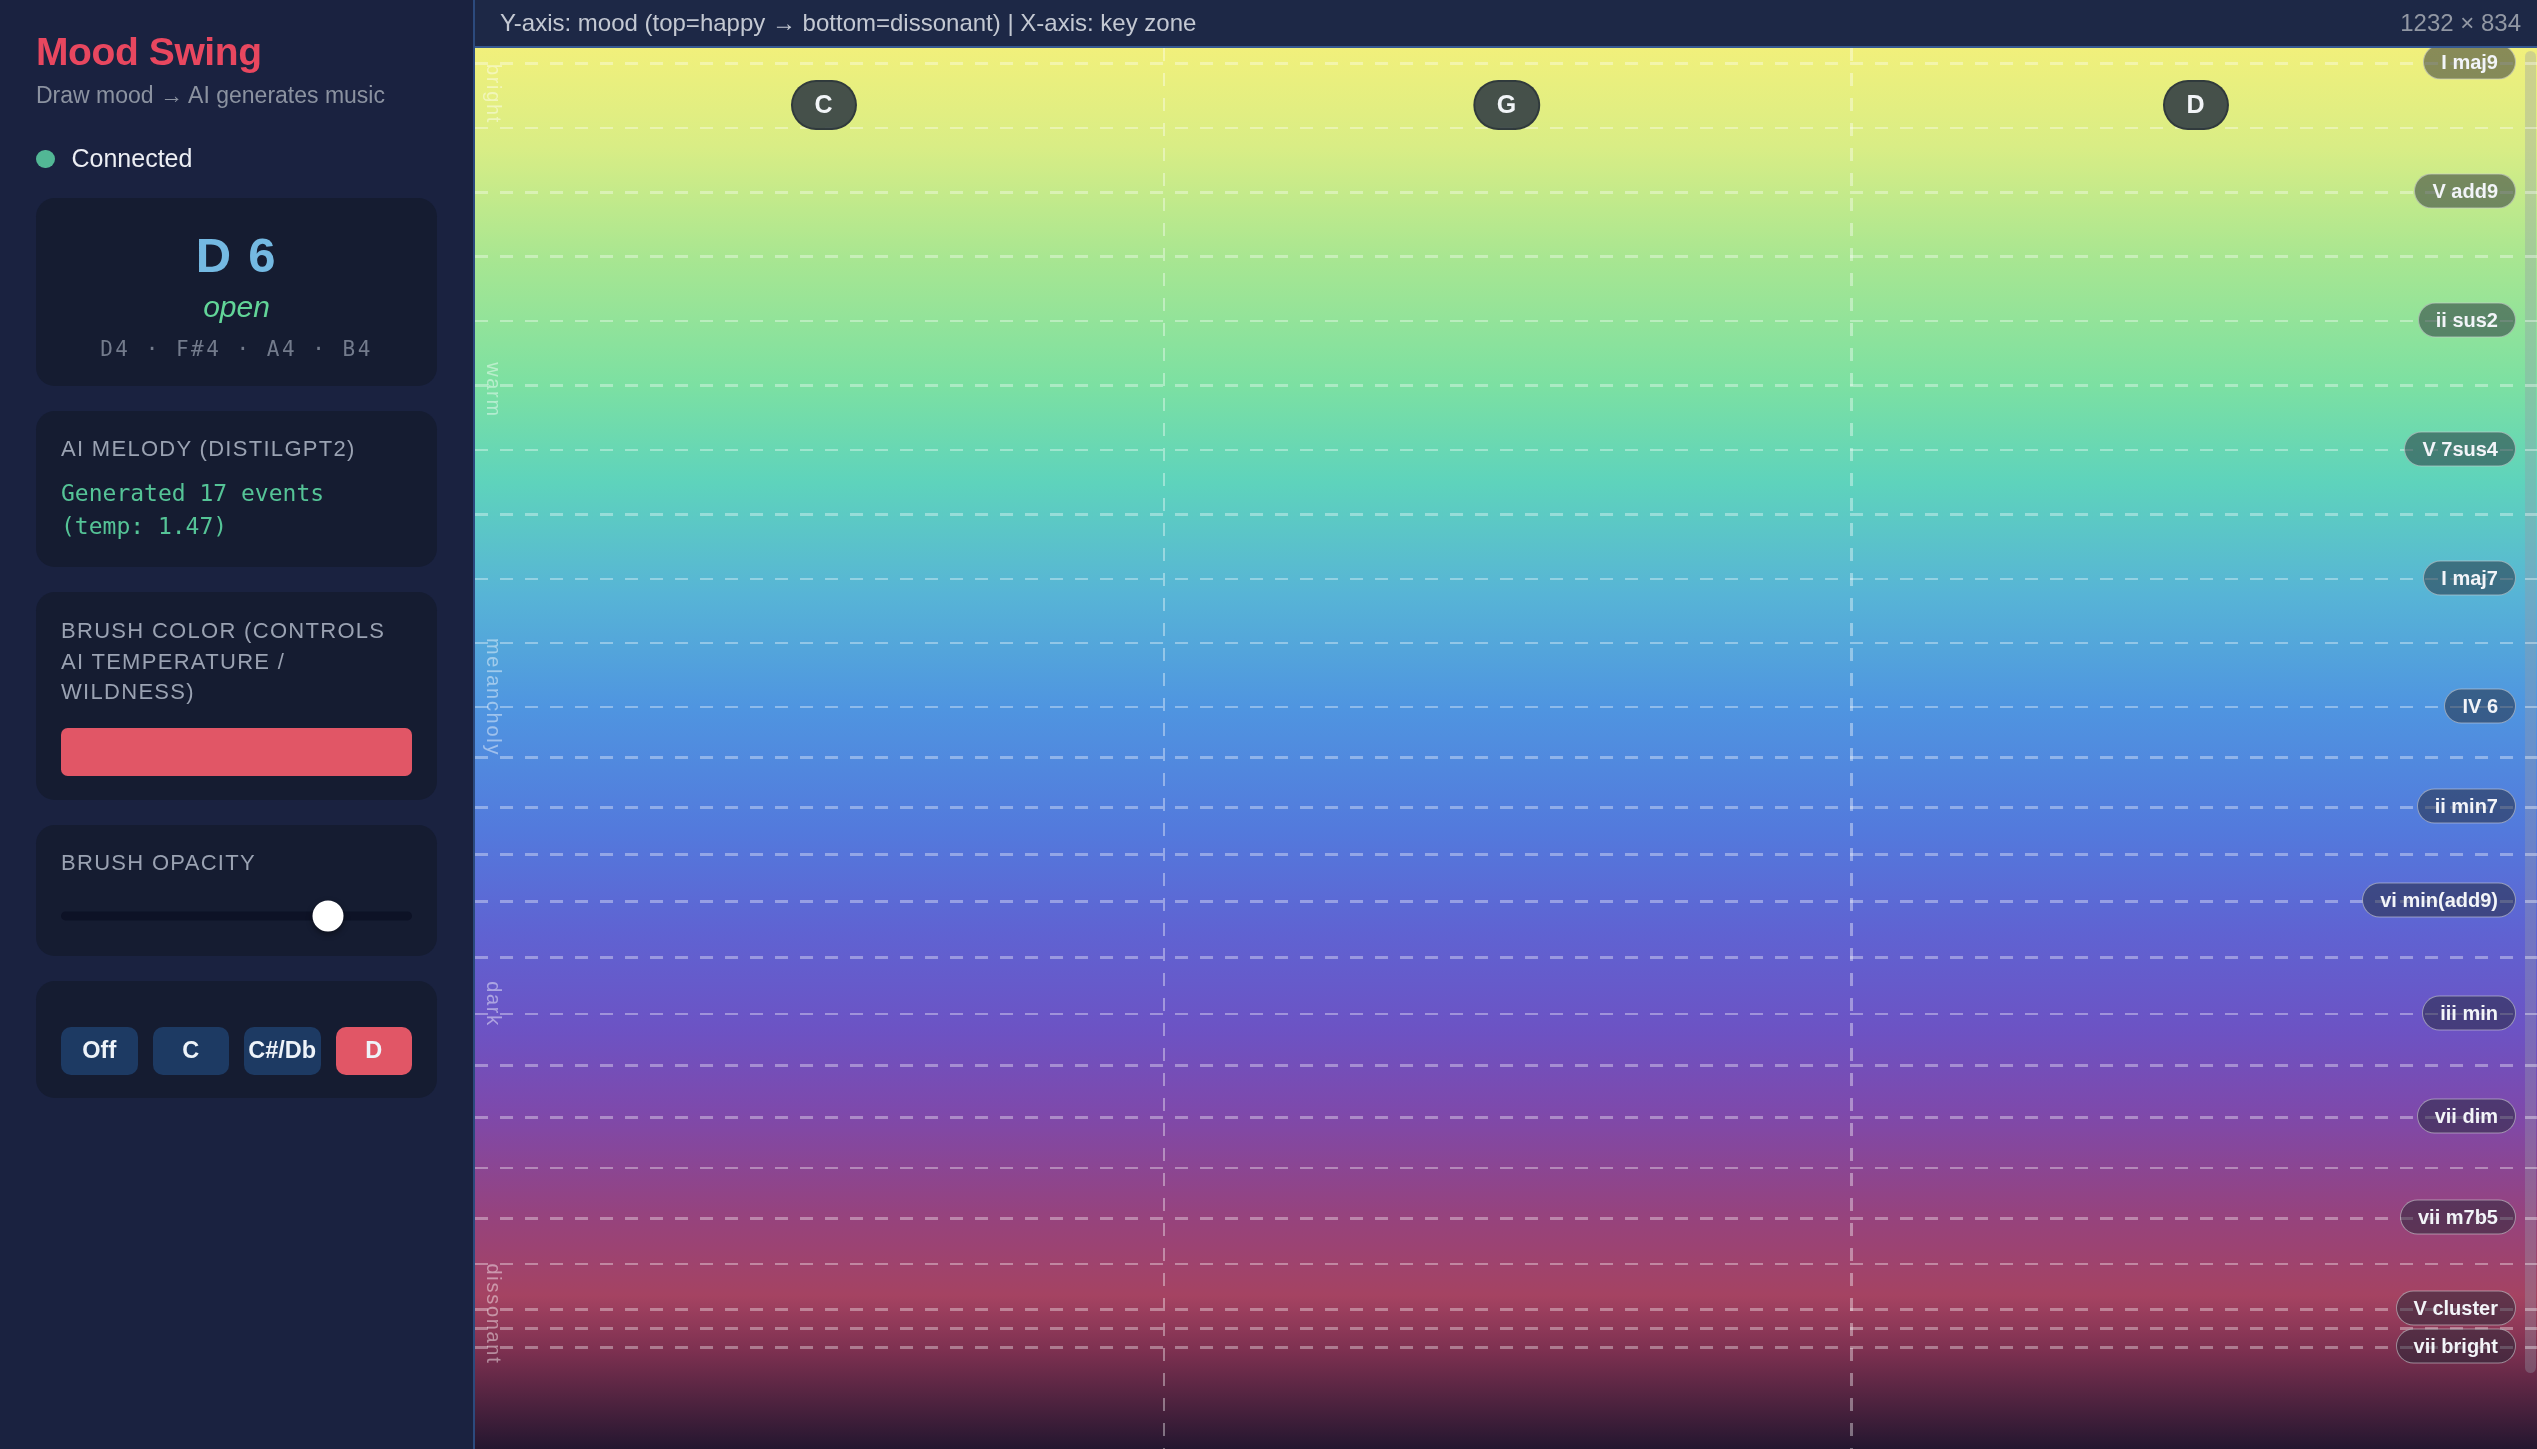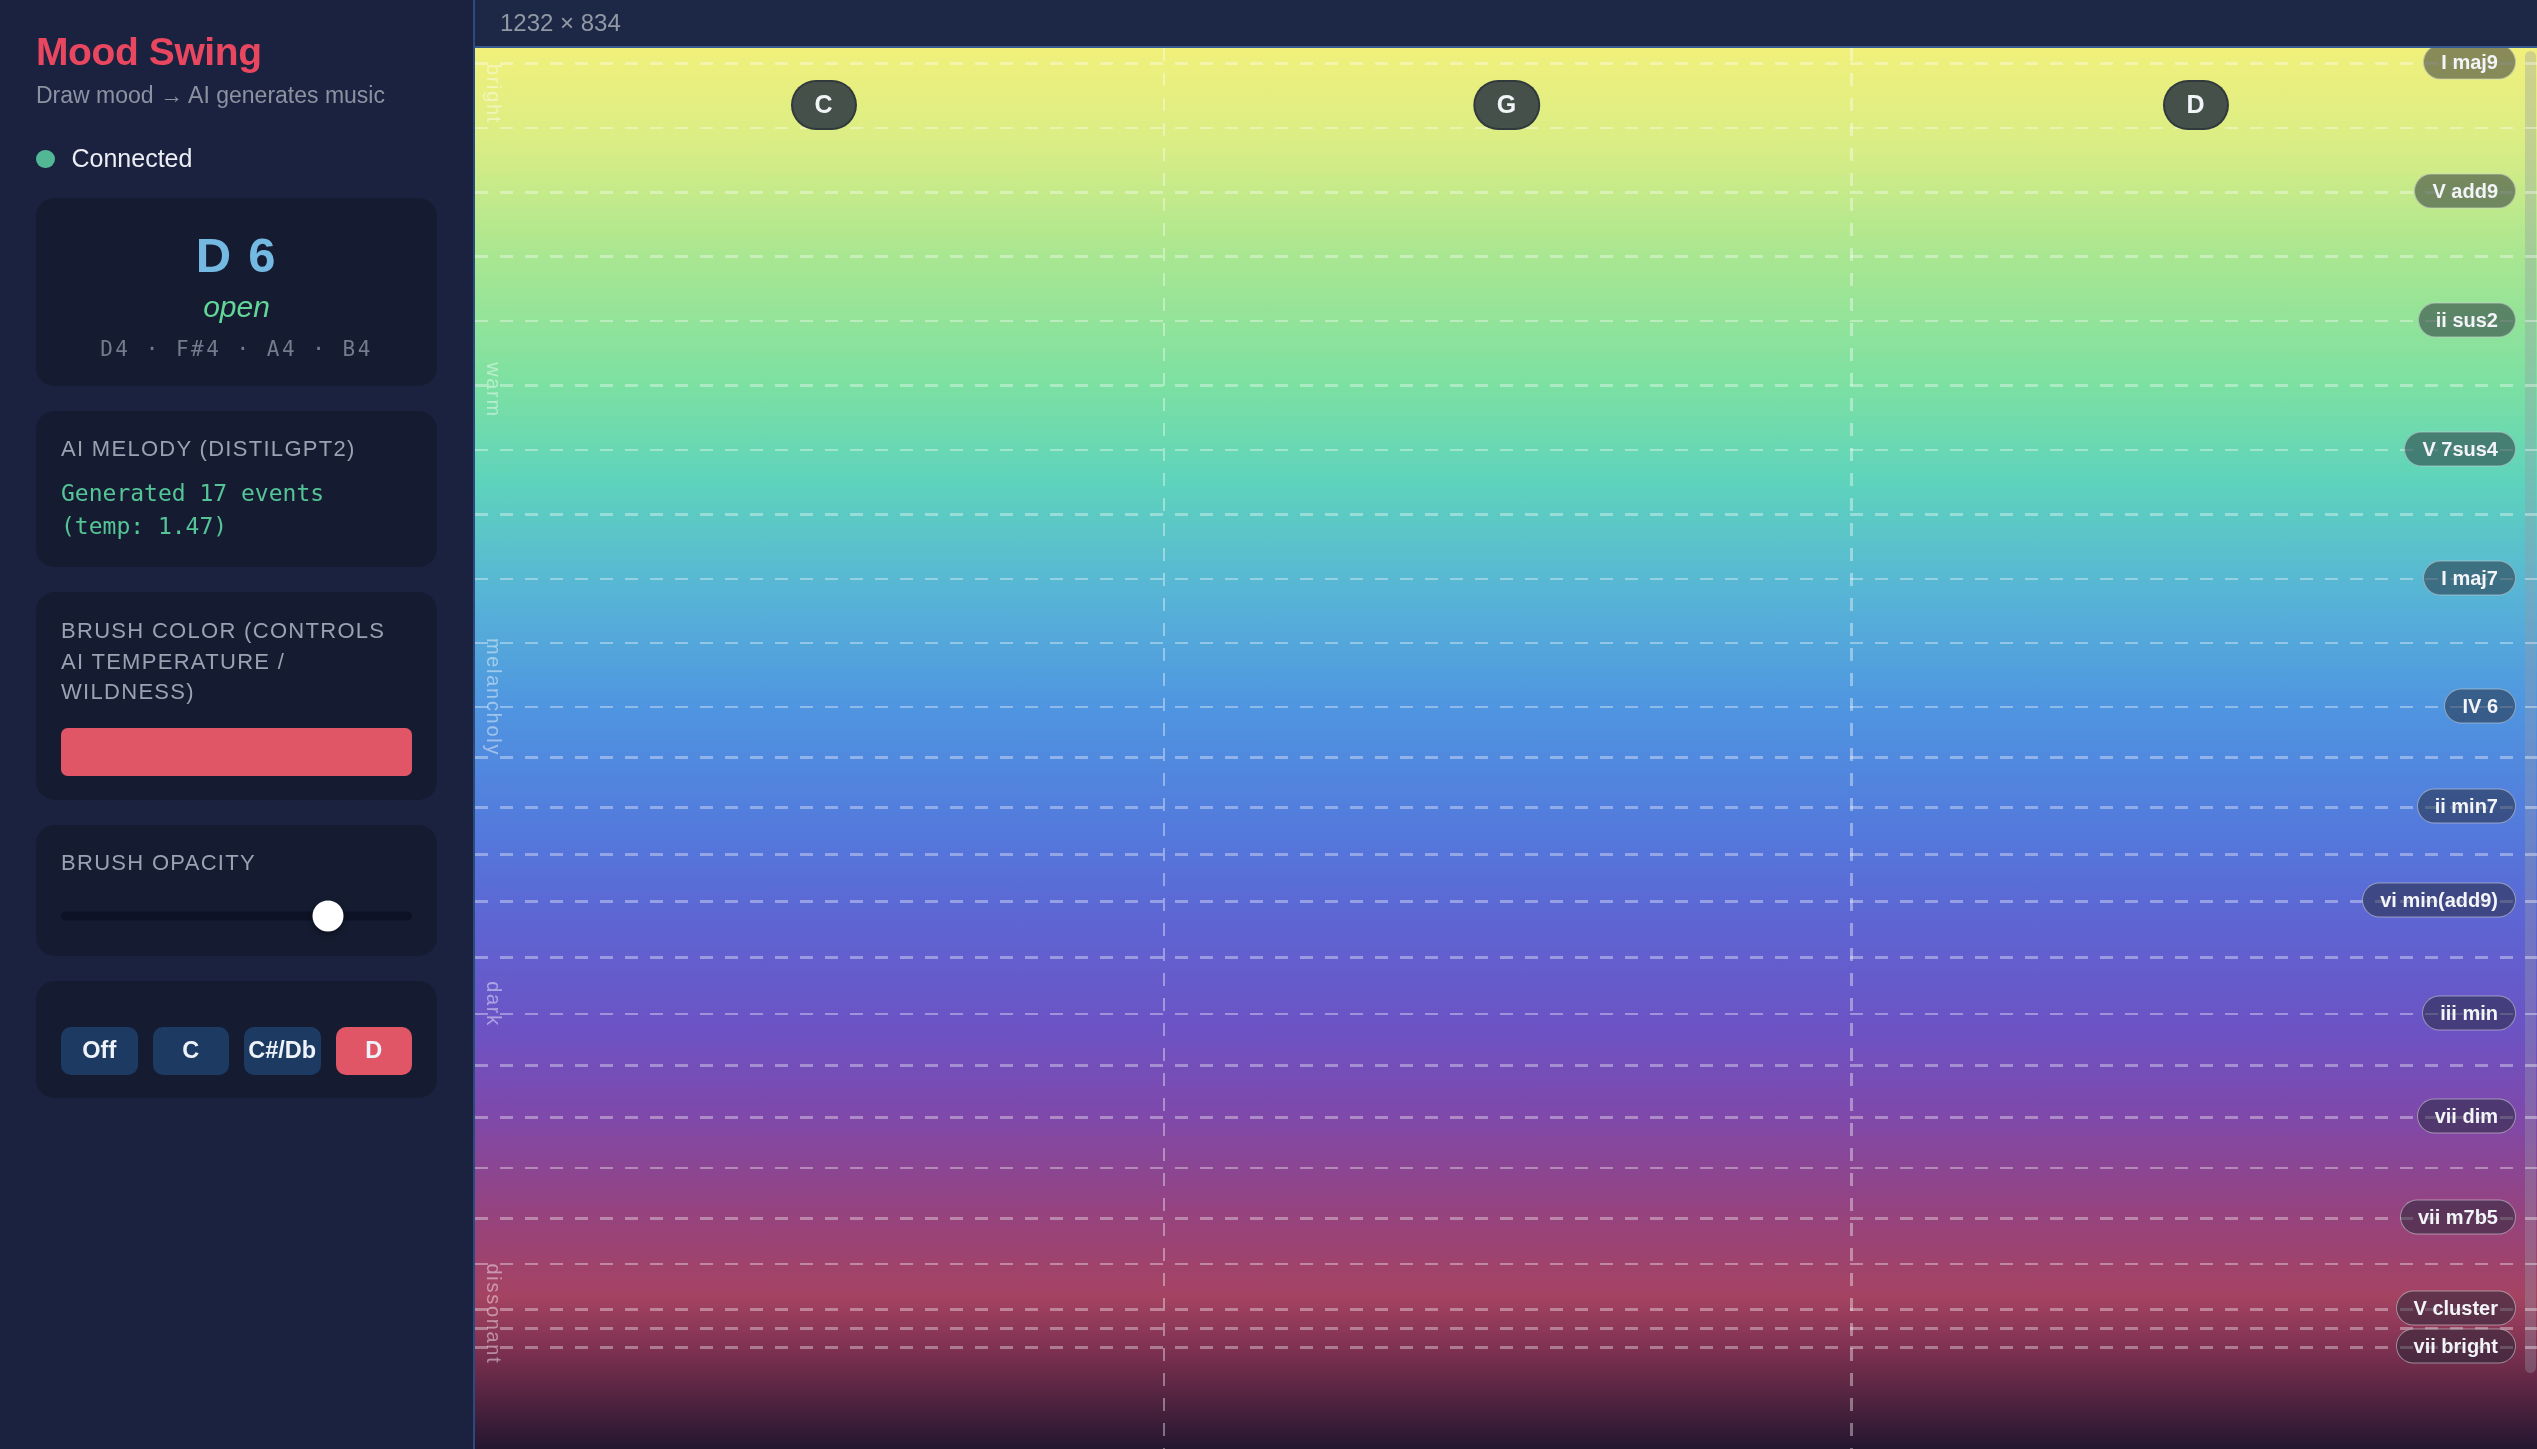--- a/index.html
+++ b/index.html
@@ -157,20 +157,21 @@
         <button class="note-btn">C</button>
         <button class="note-btn">C#/Db</button>
         <button class="note-btn selected">D</button>
       </div>
 
   </section>
 </aside>
 
 <div class="main">
   <div class="topbar">
+    <span class="topbar-info">Y-axis: mood (top=happy → bottom=dissonant)  |  X-axis: key zone</span>
     <span class="topbar-dims">1232 × 834</span>
   </div>
   <div class="canvas" id="mood-canvas">
     <div class="scroll-thumb"></div>
   <div class="hline" style="top: 1%;"></div>
       <div class="hline" style="top: 5.6%;"></div>
       <div class="chord-badge" style="top: 1%;">I maj9</div>
       <div class="hline" style="top: 10.2%;"></div>
       <div class="hline" style="top: 14.8%;"></div>
       <div class="chord-badge" style="top: 10.2%;">V add9</div>

